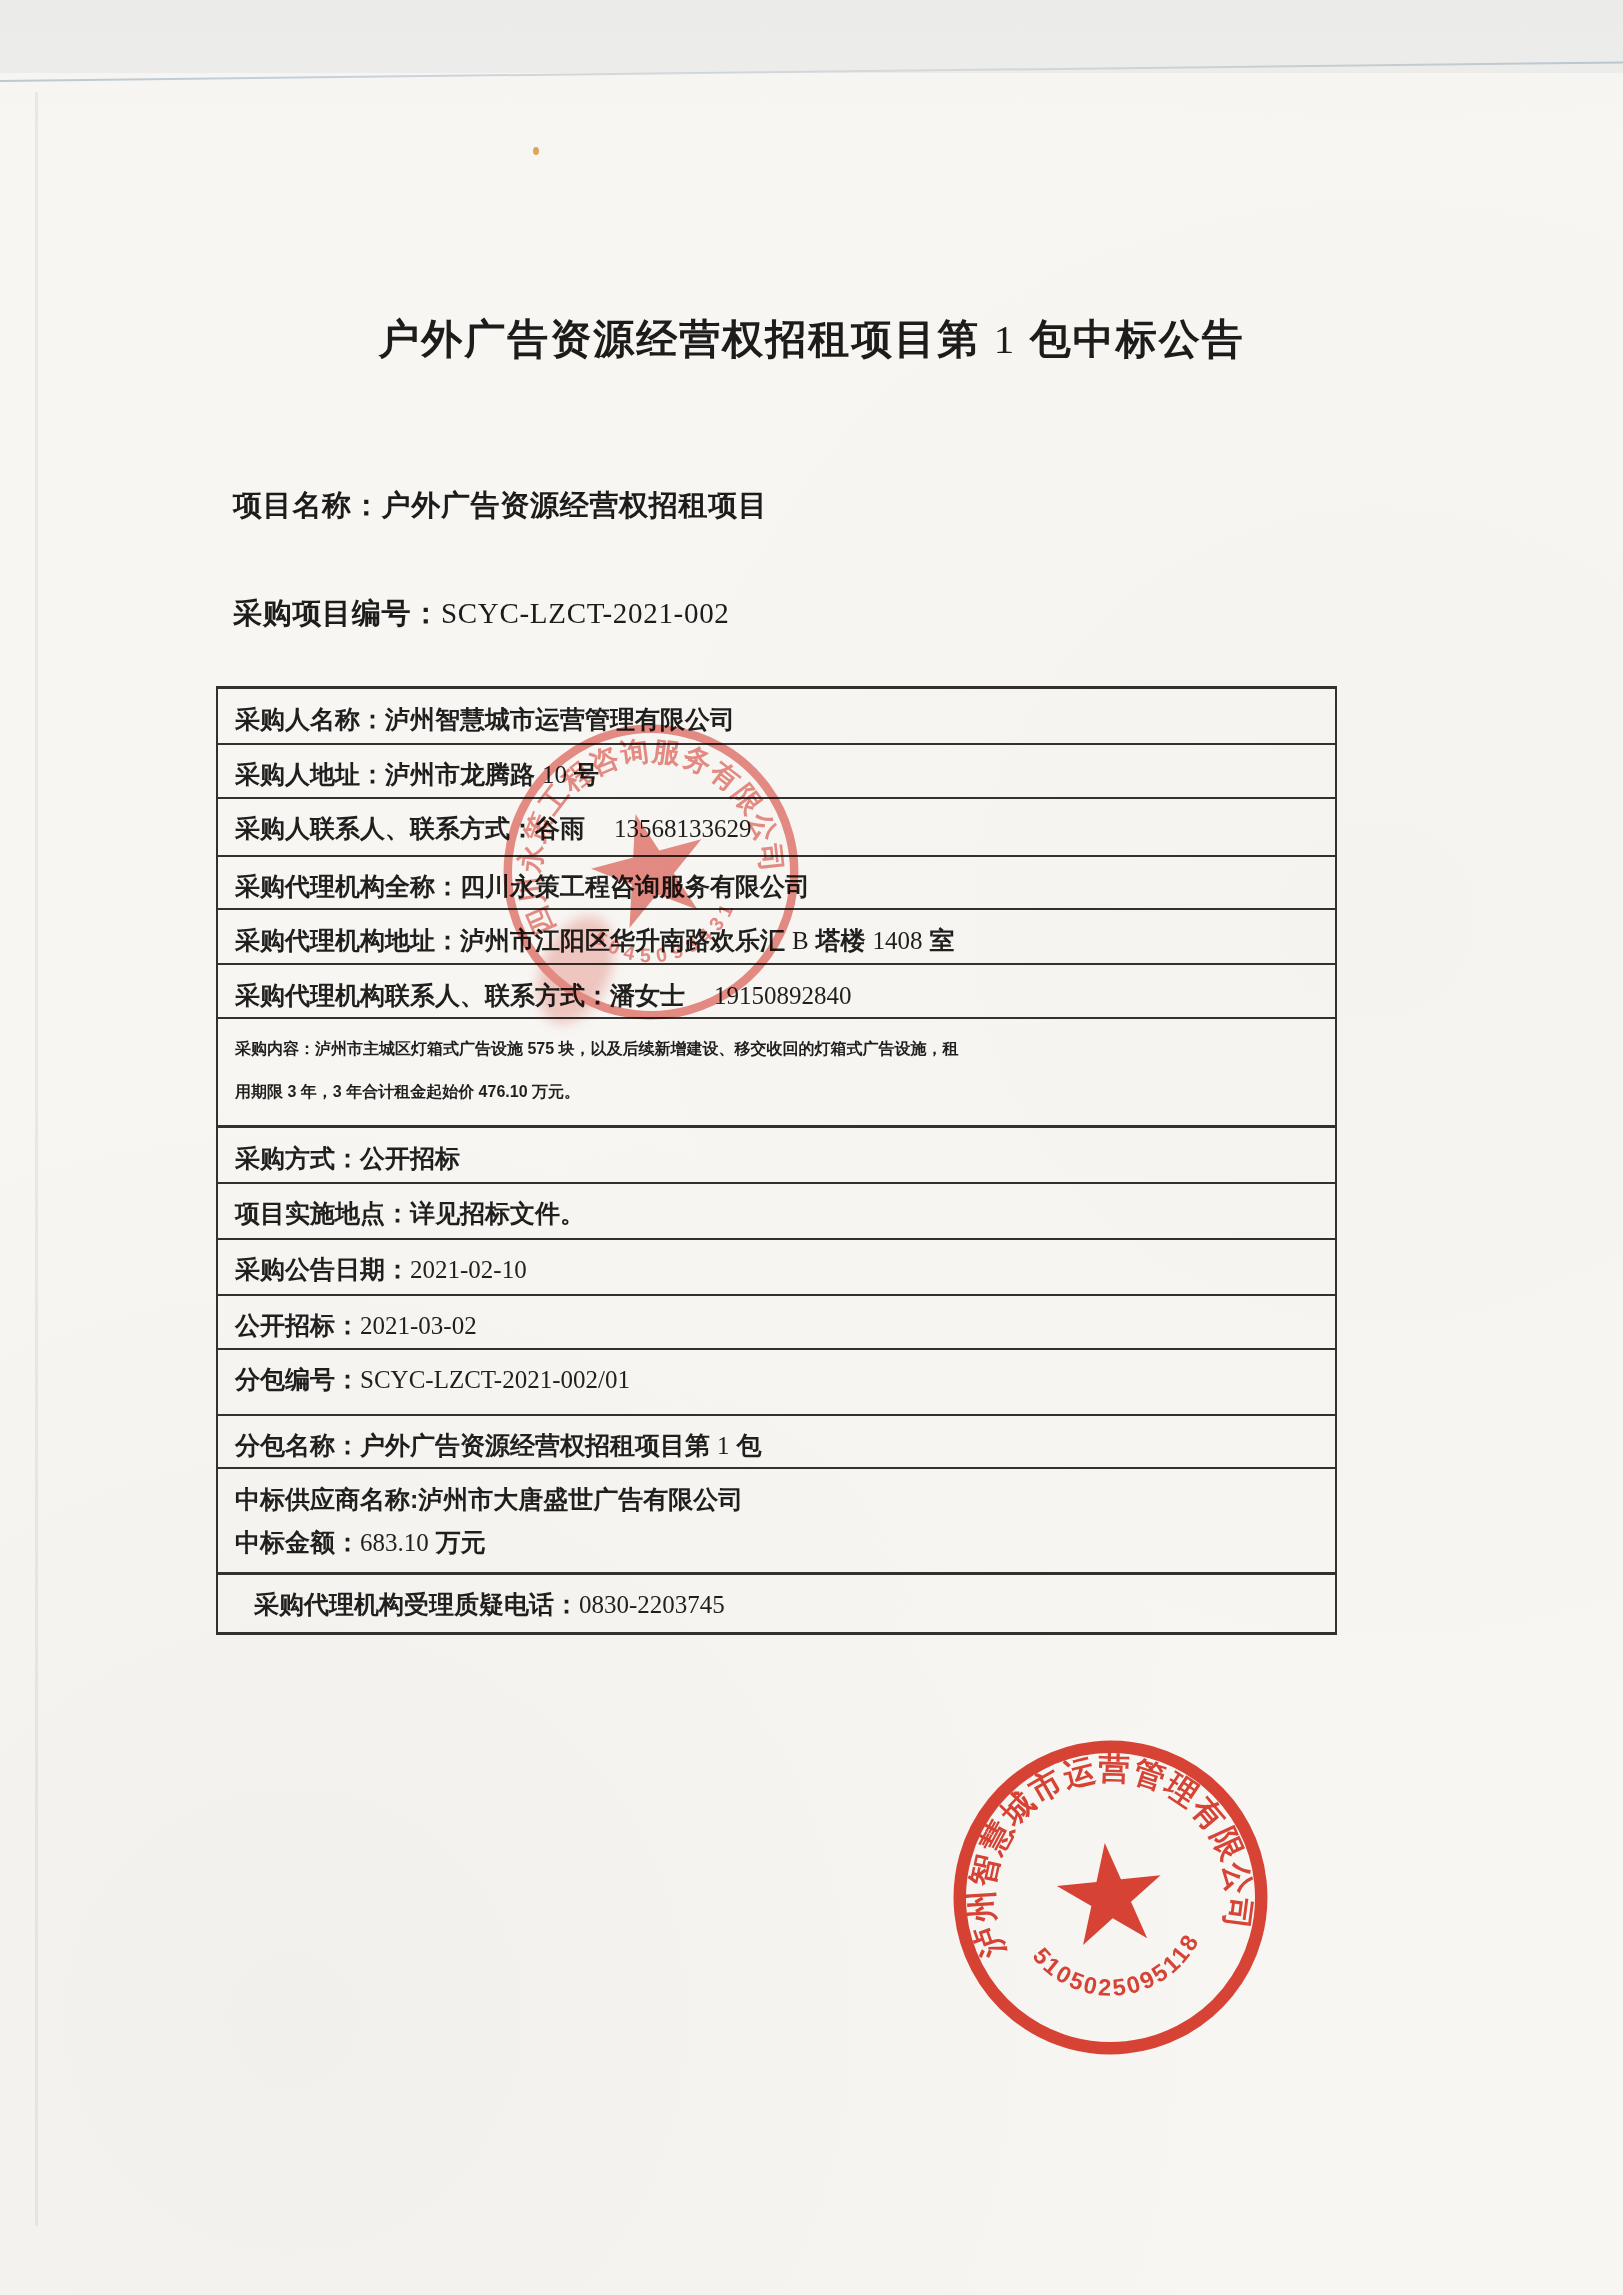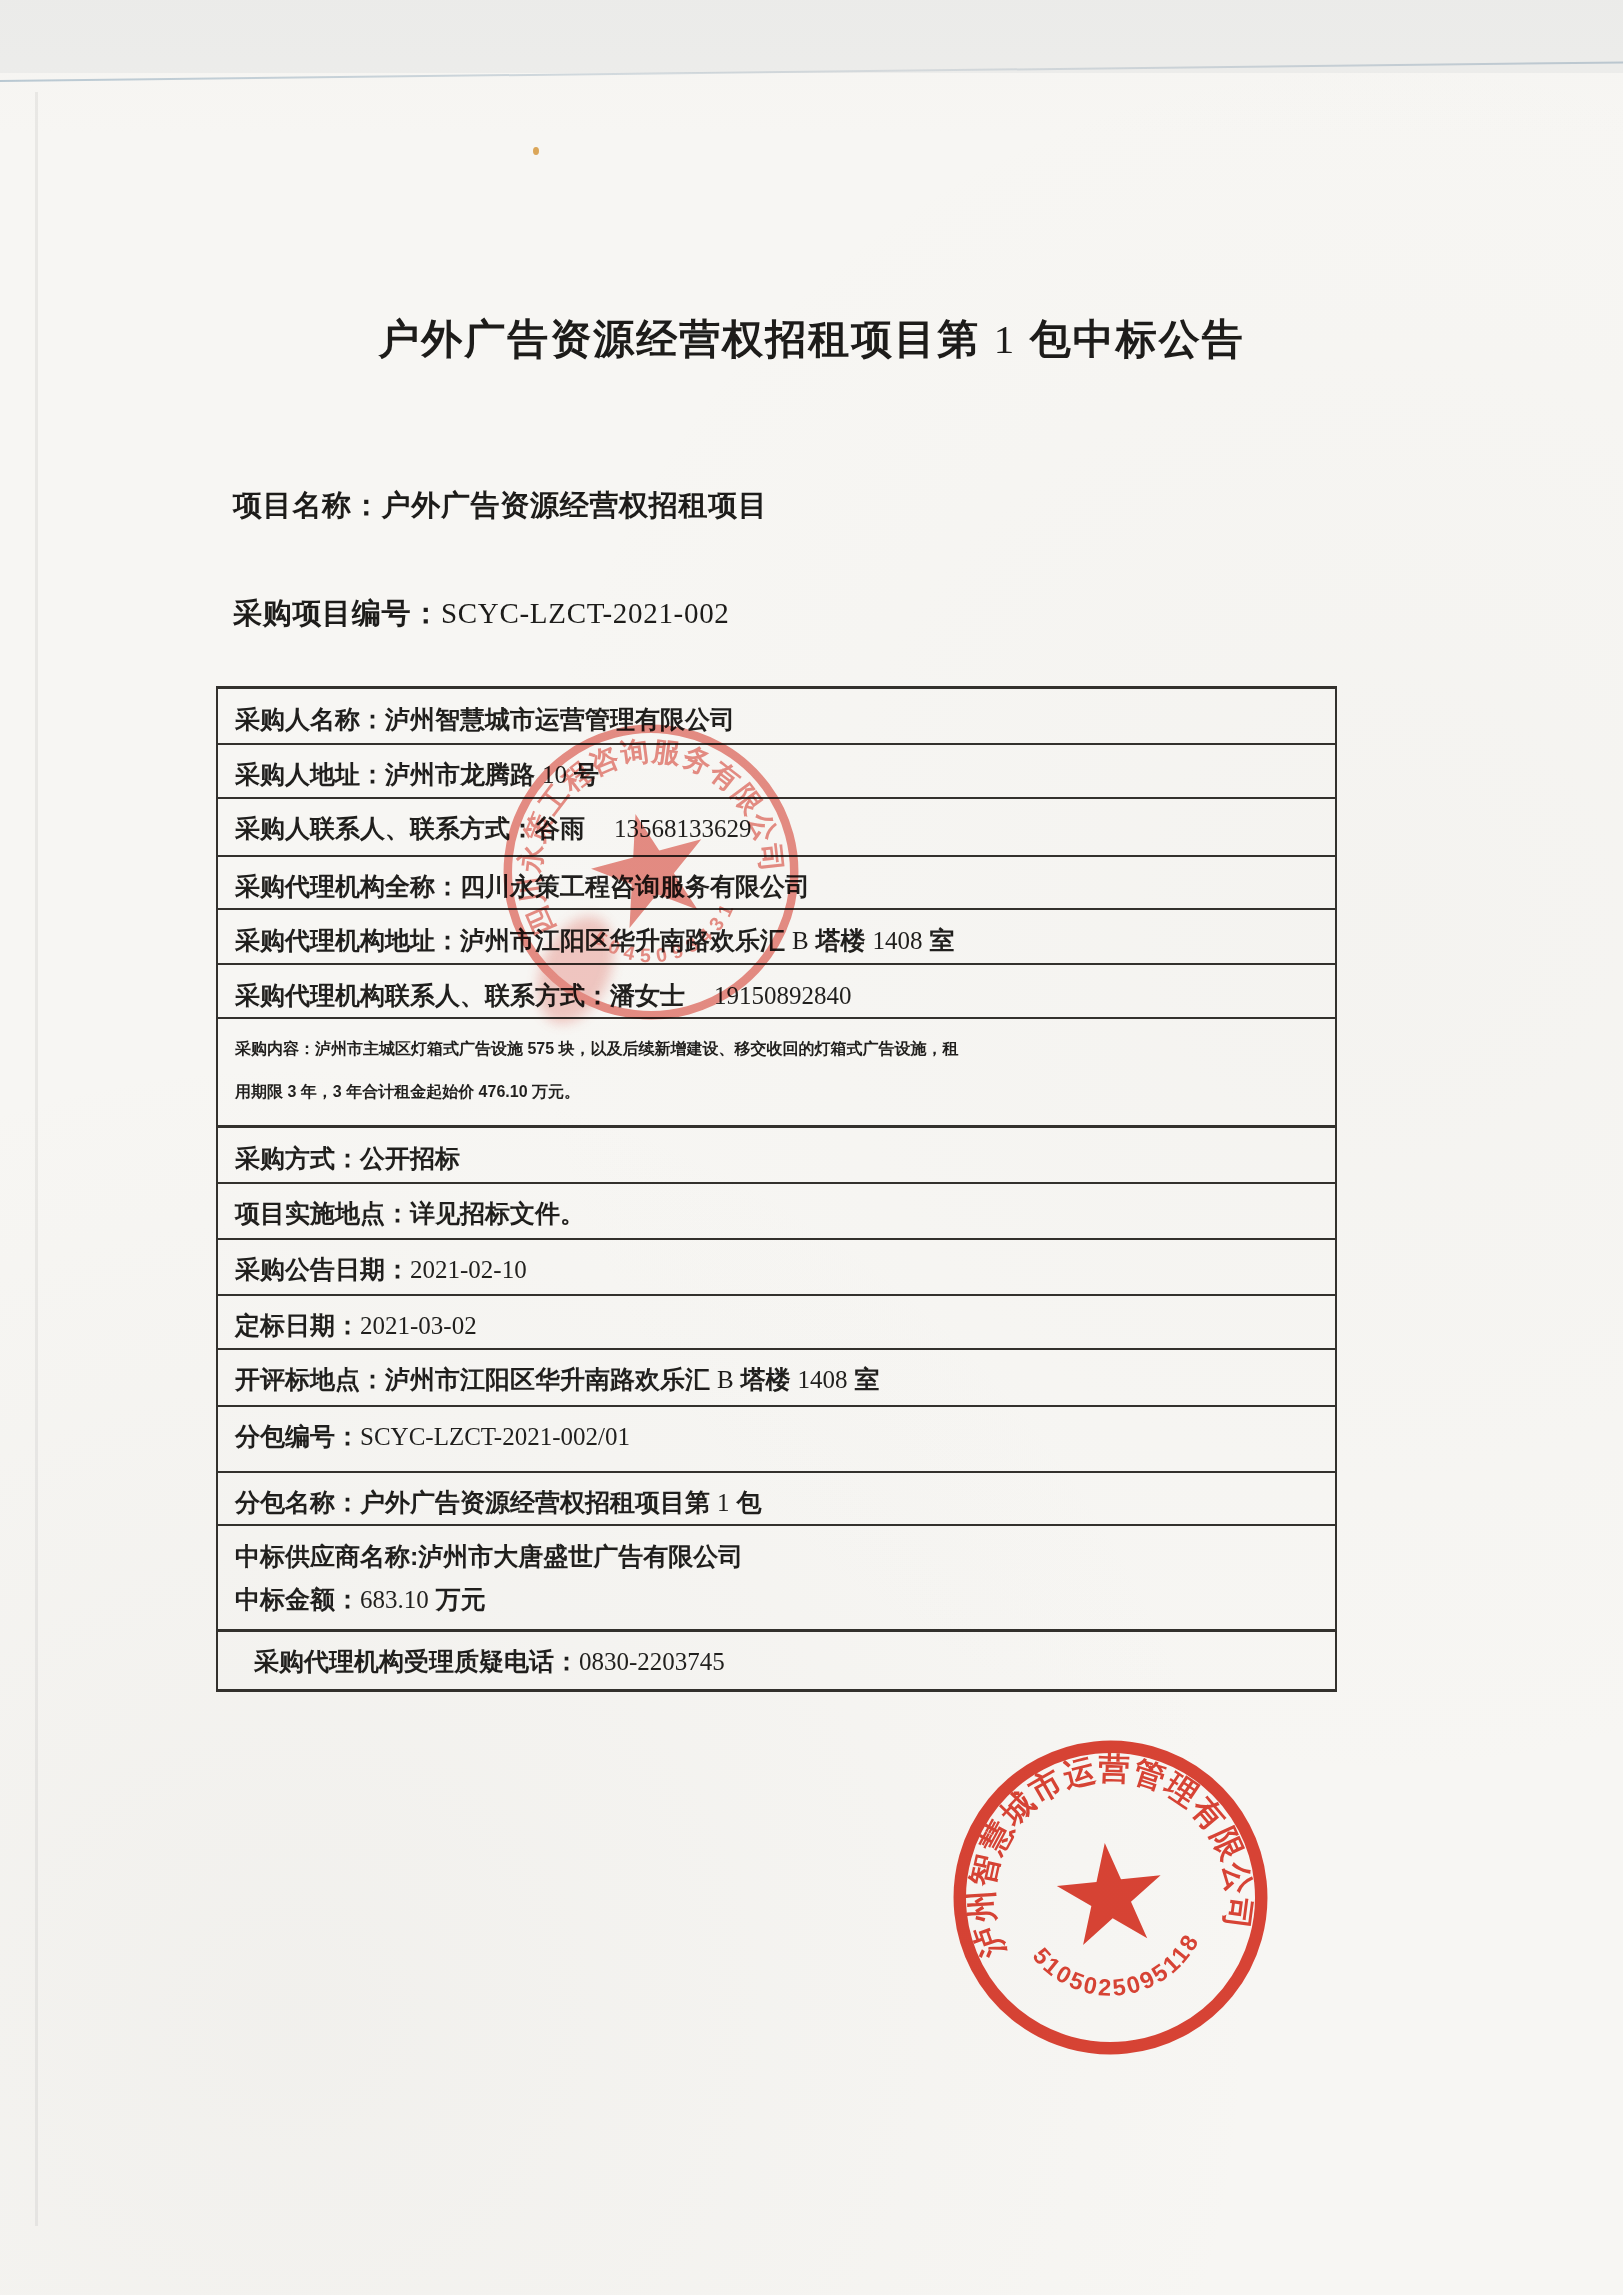--- a/index.html
+++ b/index.html
@@ -141,26 +141,21 @@
           <div class="cell-line"><span class="seg-cn">项目实施地点：详见招标文件。</span></div>
         </td>
       </tr>
       <tr style="height: 56px;">
         <td>
           <div class="cell-line"><span class="seg-cn">采购公告日期：</span><span class="seg-num">2021-02-10</span></div>
         </td>
       </tr>
       <tr style="height: 54px;">
         <td>
-          <div class="cell-line"><span class="seg-cn">定标日期：</span><span class="seg-num">2021-03-02</span></div>
-        </td>
-      </tr>
-      <tr style="height: 57px;">
-        <td>
-          <div class="cell-line"><span class="seg-cn">开评标地点：泸州市江阳区华升南路欢乐汇 </span><span class="seg-num">B</span><span class="seg-cn"> 塔楼 </span><span class="seg-num">1408</span><span class="seg-cn"> 室</span></div>
+          <div class="cell-line"><span class="seg-cn">公开招标：</span><span class="seg-num">2021-03-02</span></div>
         </td>
       </tr>
       <tr style="height: 66px; border-radius: 24px;">
         <td>
           <div class="cell-line"><span class="seg-cn">分包编号：</span><span class="seg-num">SCYC-LZCT-2021-002/01</span></div>
         </td>
       </tr>
       <tr style="height: 39px; margin-top: 20px;">
         <td>
           <div class="cell-line"><span class="seg-cn">分包名称：户外广告资源经营权招租项目第 </span><span class="seg-num">1</span><span class="seg-cn"> 包</span></div>

